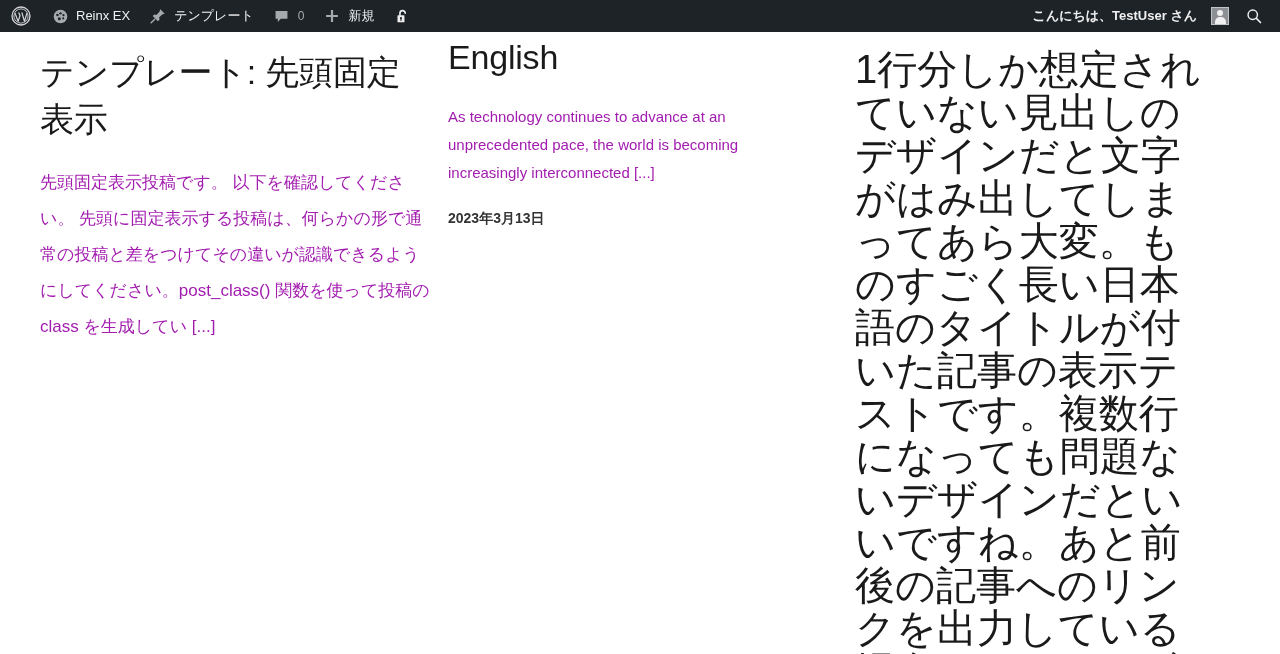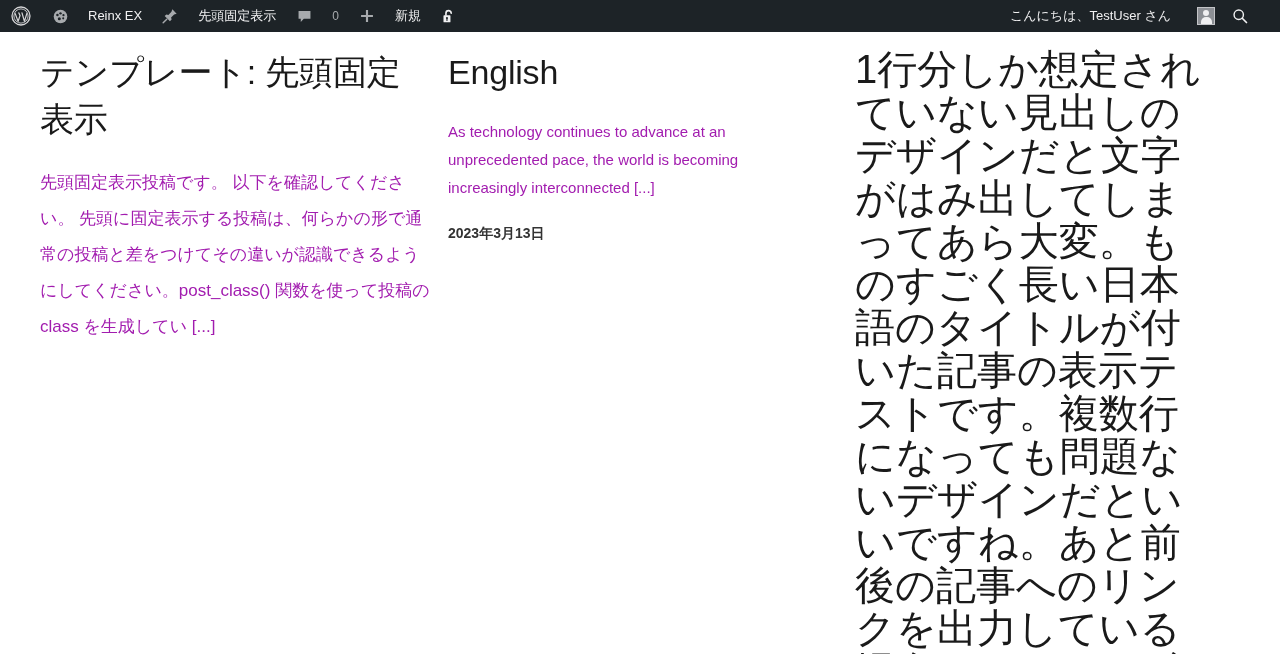--- a/index.html
+++ b/index.html
@@ -34,29 +34,30 @@
   .ab-left {
     display: flex;
     align-items: center;
     height: 32px;
   }
   .ab-right {
     display: flex;
     align-items: center;
     height: 24px;
     margin-left: auto;
-    padding-right: 20px;
+    padding-right: 6px;
+    font-weight: bold;
   }
   .ab-item {
     display: flex;
     align-items: center;
     height: 32px;
     padding: 0 9px;
     color: #f0f0f1;
-    gap: 18px;
+    gap: 6px;
     white-space: nowrap;
   }
   .ab-item.logo { padding: 0 10px 0 11px; }
   .ab-label { font-size: 13px; color: #f0f0f1; }
   .ab-count {
     font-size: 12px;
     color: #a7aaad;
   }
   .ab-ico {
     display: inline-flex;
@@ -149,21 +150,21 @@
     font-size: 14px;
     line-height: 20px;
     padding-top: 24px;
   }
 
   
   #post-2 { left: 448px; width: 350px; }
   #post-2 .post-title {
     font-size: 34px;
     line-height: 47px;
-    padding-top: 17px;
+    padding-top: 2px;
   }
   #post-2 .post-excerpt {
     font-size: 15px;
     line-height: 28px;
     padding-top: 22px;
   }
   #post-2 .post-date {
     font-size: 14px;
     line-height: 20px;
     padding-top: 21px;
@@ -210,21 +211,21 @@
       <span class="ab-label">Reinx EX</span>
     </div>
 
     <div class="ab-item">
       <span class="ab-ico">
         <svg width="18" height="18" viewBox="0 0 20 20" aria-hidden="true">
           <path d="M12.6 2.6 L17.4 7.4 L14.6 8.4 L11.2 11.8 L11.8 14.0 L9.9 15.9 L4.1 10.1 L6.0 8.2 L8.2 8.8 L11.6 5.4 Z" fill="#a7aaad"></path>
           <path d="M6.4 13.6 L2.4 17.6" stroke="#a7aaad" stroke-width="1.6" stroke-linecap="round"></path>
         </svg>
       </span>
-      <span class="ab-label">先頭固定表示</span>
+      <span class="ab-label">テンプレート</span>
     </div>
 
     <div class="ab-item">
       <span class="ab-ico">
         <svg width="17" height="17" viewBox="0 0 20 20" aria-hidden="true">
           <path d="M3 3.5 H17 V12.5 H9.2 L5.6 16.4 V12.5 H3 Z" fill="#a7aaad"></path>
         </svg>
       </span>
       <span class="ab-count">0</span>
     </div>

